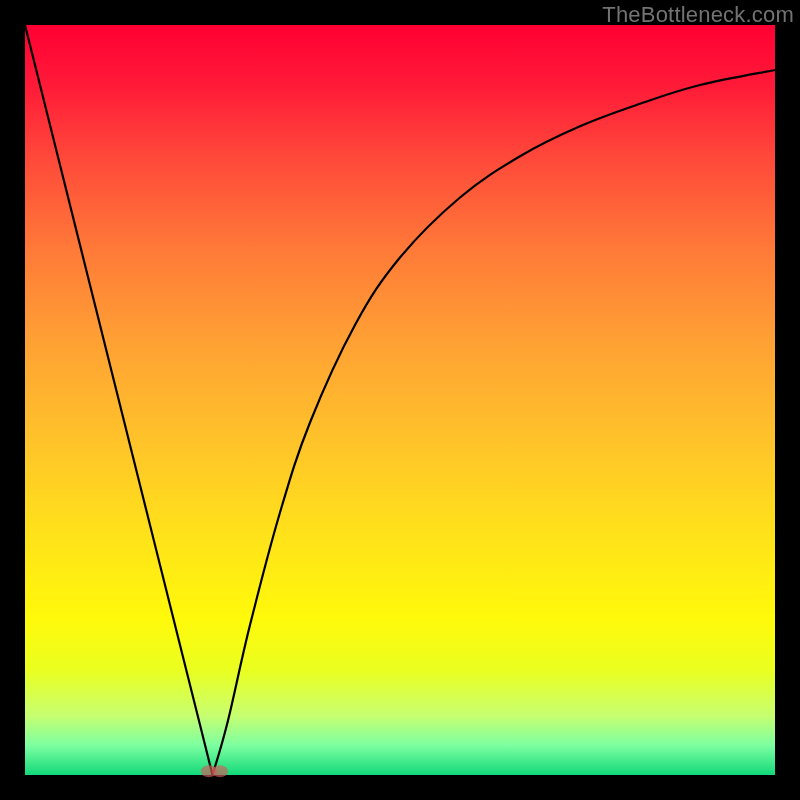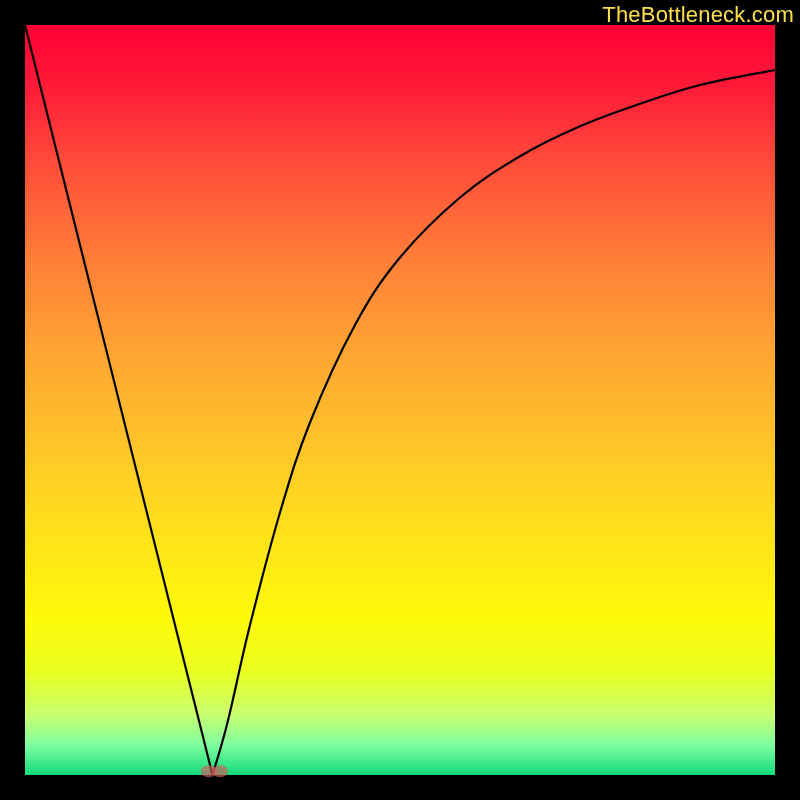--- a/index.html
+++ b/index.html
@@ -45,21 +45,21 @@
     left: 0;
     top: 0;
     width: 750px;
     height: 750px;
     overflow: visible;
   }
   .watermark {
     position: absolute;
     top: 2px;
     right: 6px;
-    color: #fde047;
+    color: #737373;
     font-size: 22px;
     letter-spacing: 0.2px;
     user-select: none;
     text-align: center;
   }
   .marker {
     fill: #d45a5a;
     opacity: 0.65;
   }
 </style>

